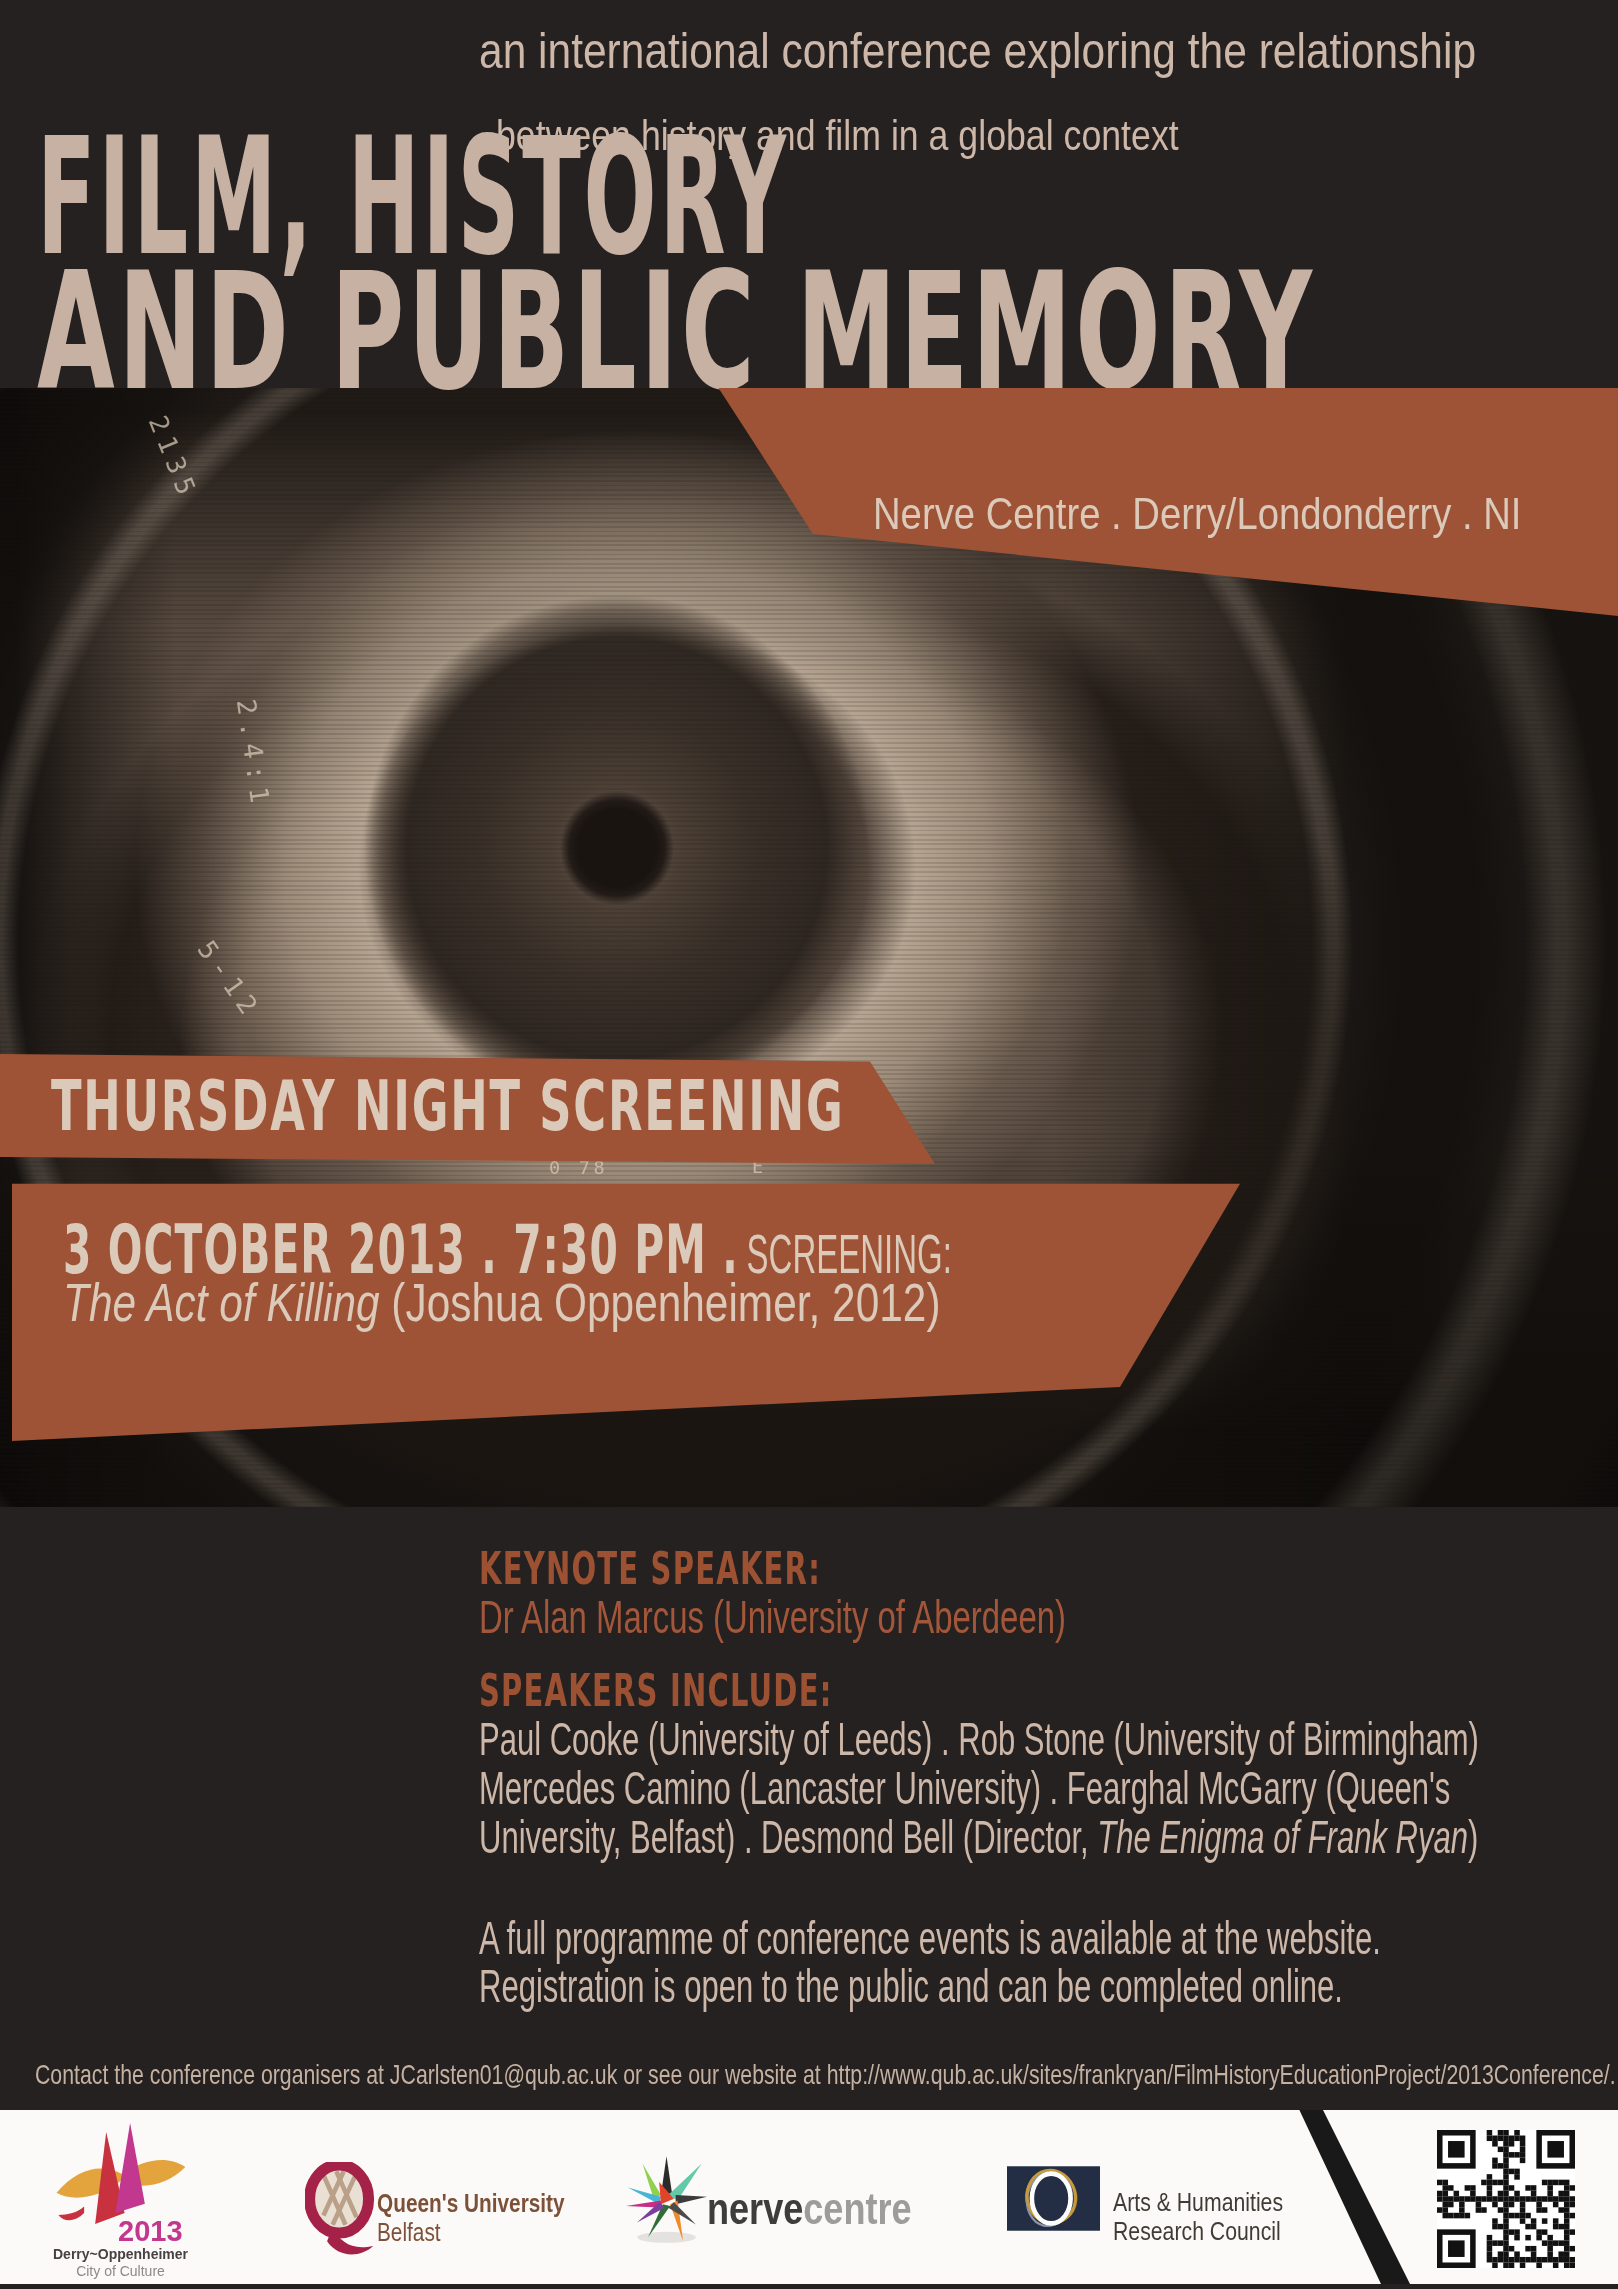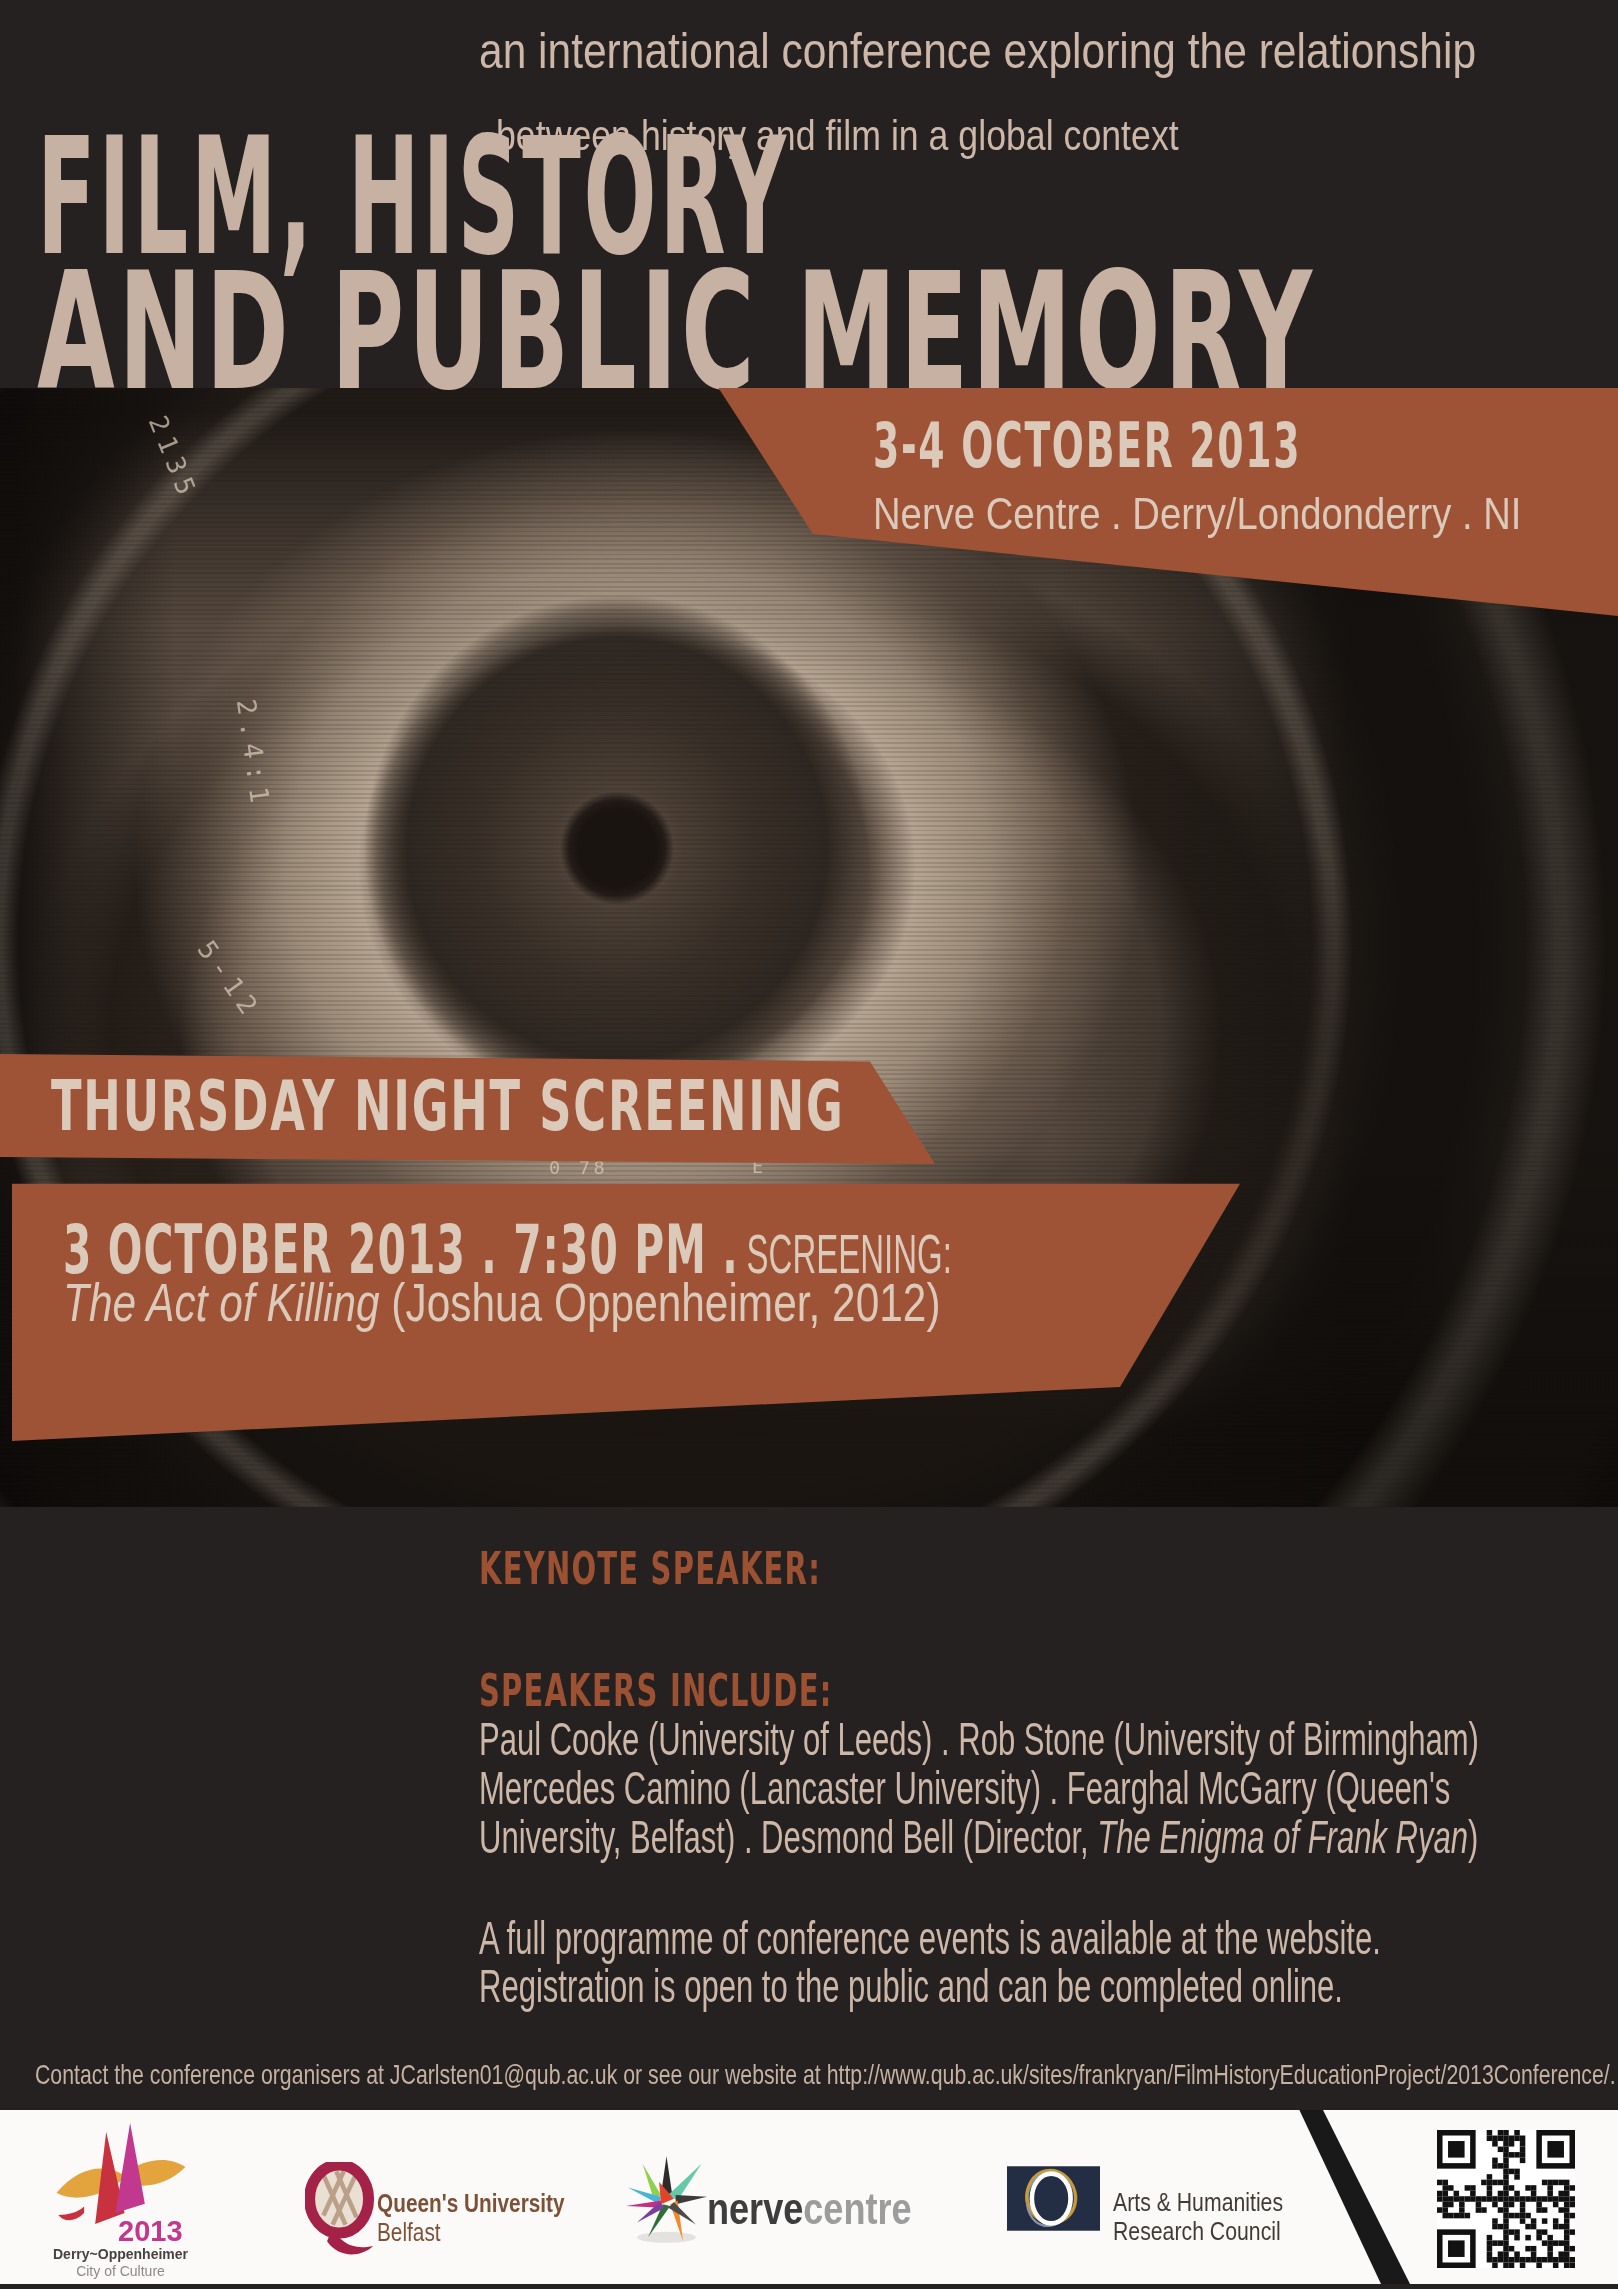--- a/index.html
+++ b/index.html
@@ -71,23 +71,20 @@
   </div>
 
   <div class="abs" style="left:37px;top:116px;font-size:162px;line-height:1;">
     <span class="stencil sx53" style="color:#c7b1a3;letter-spacing:5.5px;">FILM, HISTORY</span>
   </div>
   <div class="abs" style="left:37px;top:251px;font-size:162px;line-height:1;">
     <span class="stencil sx62" style="color:#c7b1a3;letter-spacing:5.5px;">AND PUBLIC MEMORY</span>
   </div>
 
   <div class="abs banner date-banner">
-    <div class="abs" style="left:173px;top:26px;font-size:63px;line-height:1;">
-      <span class="stencil sx60 banner-text" style="letter-spacing:2.8px;">3-4 OCTOBER 2013</span>
-    </div>
     <div class="abs" style="left:173px;top:103px;font-size:45px;line-height:1;">
       <span class="cond sx85 banner-text">Nerve Centre . Derry/Londonderry . NI</span>
     </div>
   </div>
 
   <div class="abs banner thursday-banner">
     <div class="abs" style="left:51px;top:16.6px;font-size:70px;line-height:1;">
       <span class="stencil sx64 banner-text" style="letter-spacing:2.8px;">THURSDAY NIGHT SCREENING</span>
     </div>
   </div>
@@ -102,20 +99,23 @@
     <div class="abs" style="left:51px;top:92px;font-size:53px;line-height:1.1;">
       <span class="cond sx80 banner-text">
         <i>The Act of Killing</i>
         <span>(Joshua Oppenheimer, 2012)</span>
       </span>
     </div>
   </div>
 
   <div class="abs" style="left:479px;top:1547px;font-size:44px;line-height:1;">
     <span class="stencil sx66 rust-text" style="letter-spacing:1.8px;">KEYNOTE SPEAKER:</span>
+  </div>
+  <div class="abs" style="left:479px;top:1591px;font-size:47px;line-height:1.1;">
+    <span class="cond sx70" style="color:#a3573a;">Dr Alan Marcus (University of Aberdeen)</span>
   </div>
 
   <div class="abs" style="left:479px;top:1669px;font-size:44px;line-height:1;">
     <span class="stencil sx66 rust-text" style="letter-spacing:1.8px;">SPEAKERS INCLUDE:</span>
   </div>
   <div class="abs" style="left:479px;top:1713px;font-size:47px;line-height:1.1;">
     <span class="cond sx66 beige">Paul Cooke (University of Leeds) . Rob Stone (University of Birmingham)</span>
   </div>
   <div class="abs" style="left:479px;top:1762px;font-size:47px;line-height:1.1;">
     <span class="cond sx66 beige">Mercedes Camino (Lancaster University) . Fearghal McGarry (Queen's</span>

